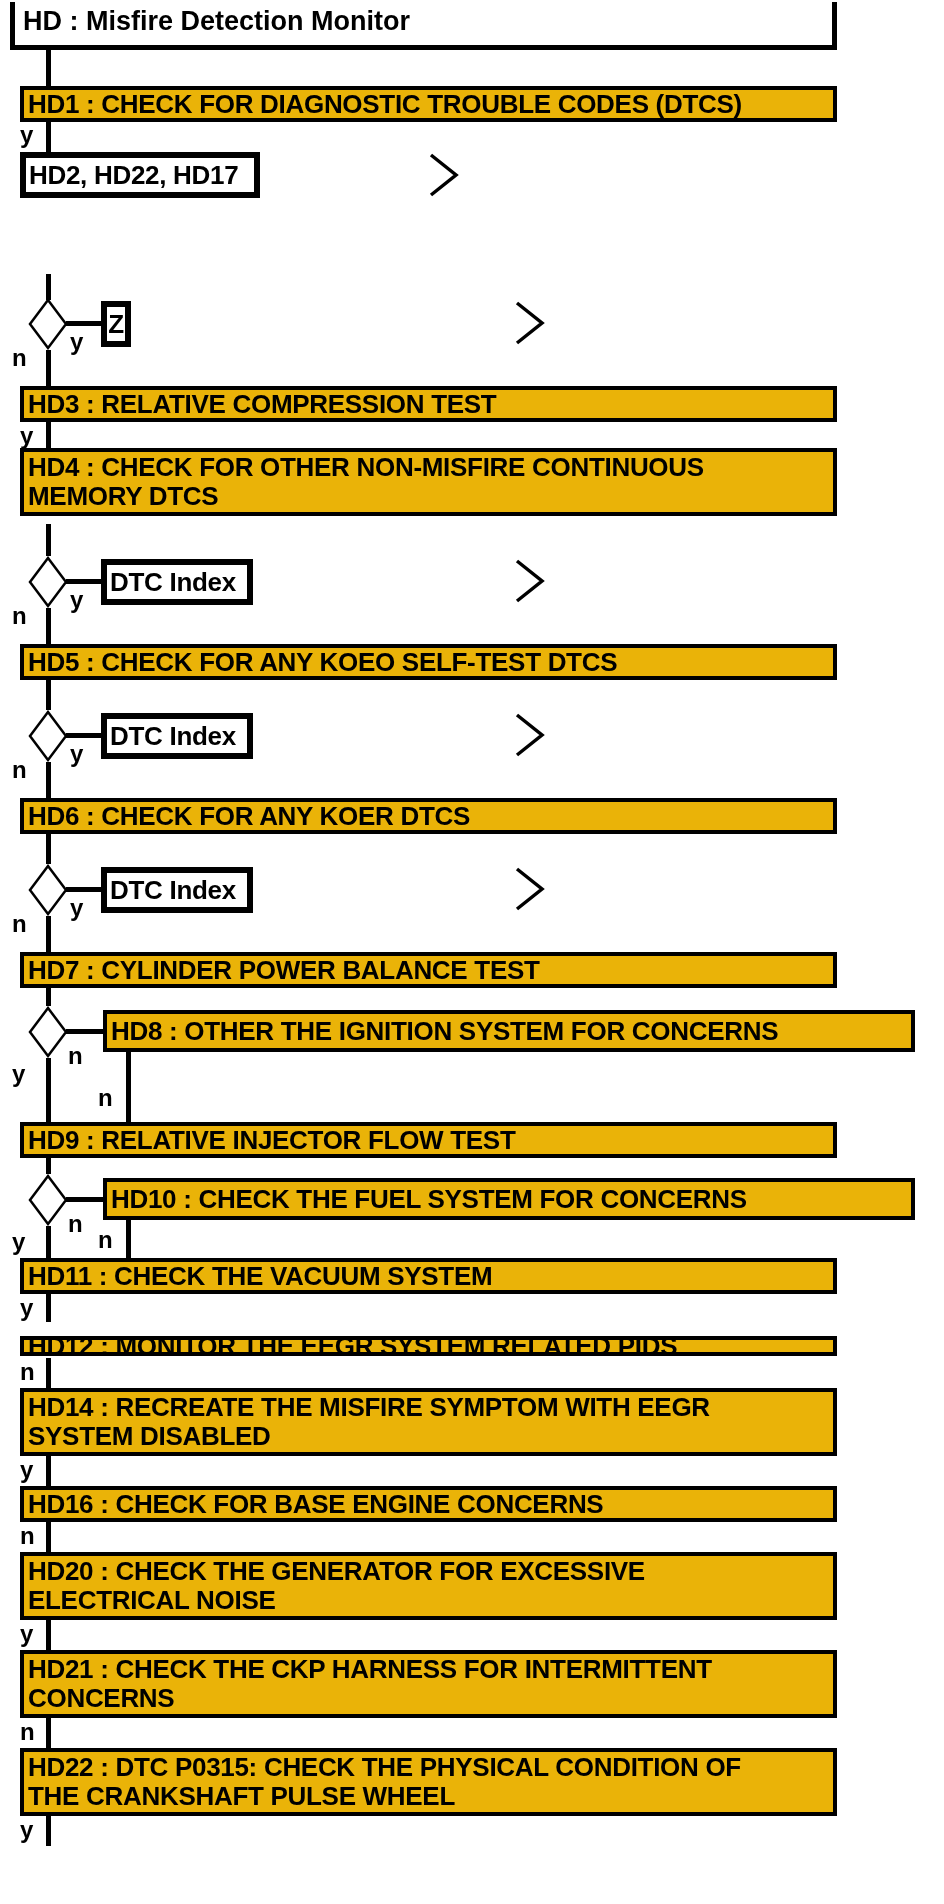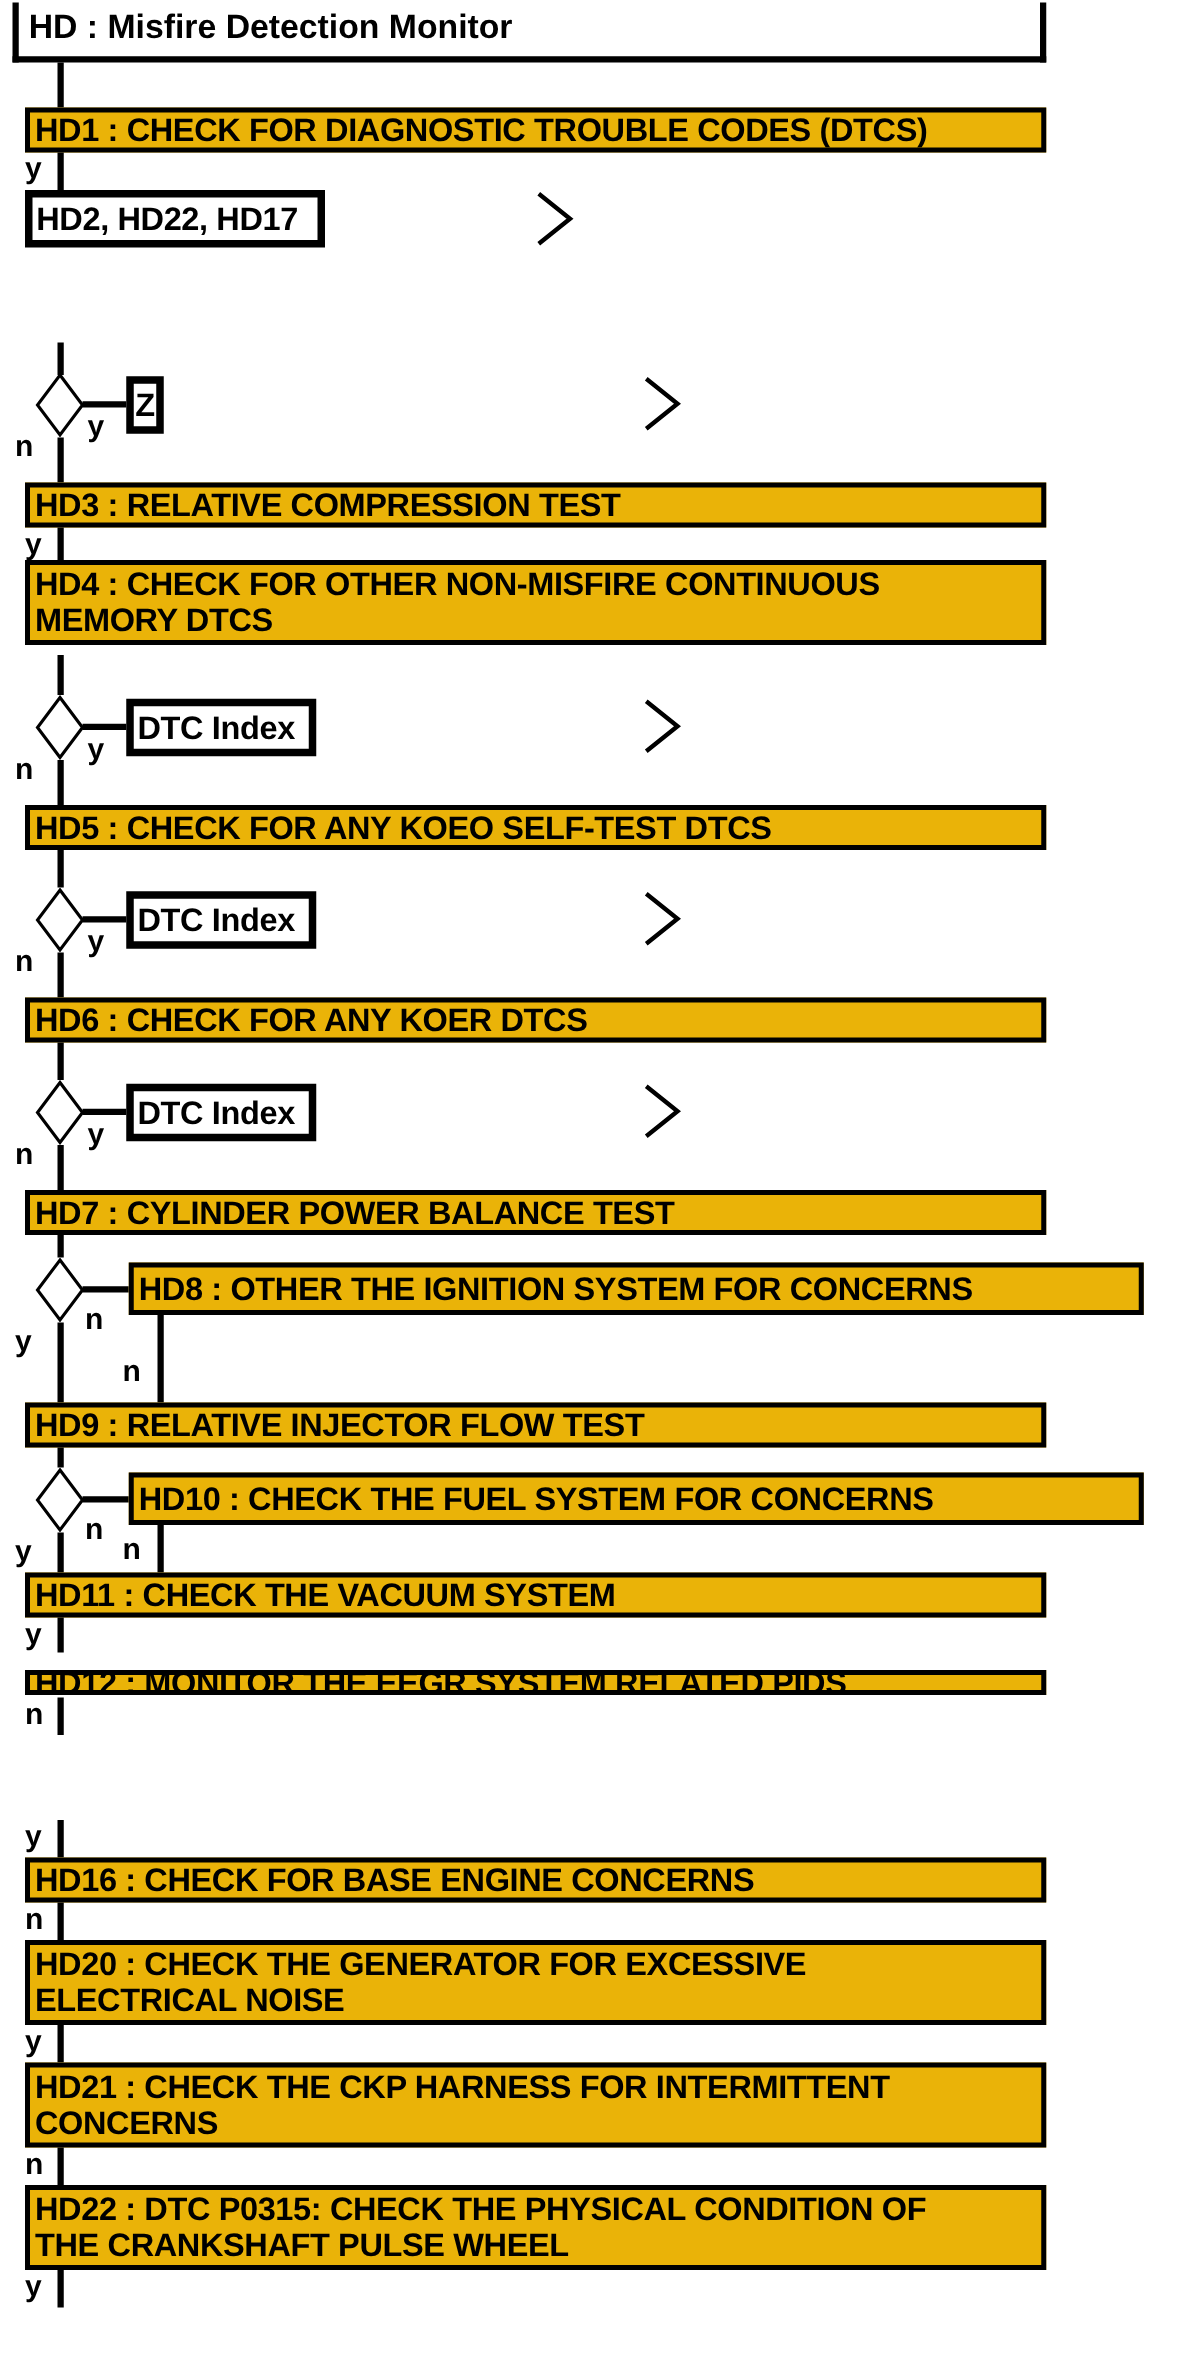--- a/index.html
+++ b/index.html
@@ -125,20 +125,22 @@
   <div class="lbl" style="left:98px;top:1228px;">n</div>
 
   <div class="box" style="top:1258px;height:36px;">HD11 : CHECK THE VACUUM SYSTEM</div>
   <div class="lbl" style="left:20px;top:1296px;">y</div>
   <div class="vline" style="left:46px;top:1294px;width:5px;height:28px;"></div>
 
   <div class="box" style="top:1336px;height:20px;">HD12 : MONITOR THE EEGR SYSTEM RELATED PIDS</div>
   <div class="lbl" style="left:20px;top:1360px;">n</div>
   <div class="vline" style="left:46px;top:1358px;width:5px;height:30px;"></div>
 
+  <div class="box" style="top:1388px;height:68px;">HD14 : RECREATE THE MISFIRE SYMPTOM WITH EEGR
+SYSTEM DISABLED</div>
   <div class="lbl" style="left:20px;top:1458px;">y</div>
   <div class="vline" style="left:46px;top:1456px;width:5px;height:30px;"></div>
 
   <div class="box" style="top:1486px;height:36px;">HD16 : CHECK FOR BASE ENGINE CONCERNS</div>
   <div class="lbl" style="left:20px;top:1524px;">n</div>
   <div class="vline" style="left:46px;top:1522px;width:5px;height:30px;"></div>
 
   <div class="box" style="top:1552px;height:68px;">HD20 : CHECK THE GENERATOR FOR EXCESSIVE
 ELECTRICAL NOISE</div>
   <div class="lbl" style="left:20px;top:1622px;">y</div>

